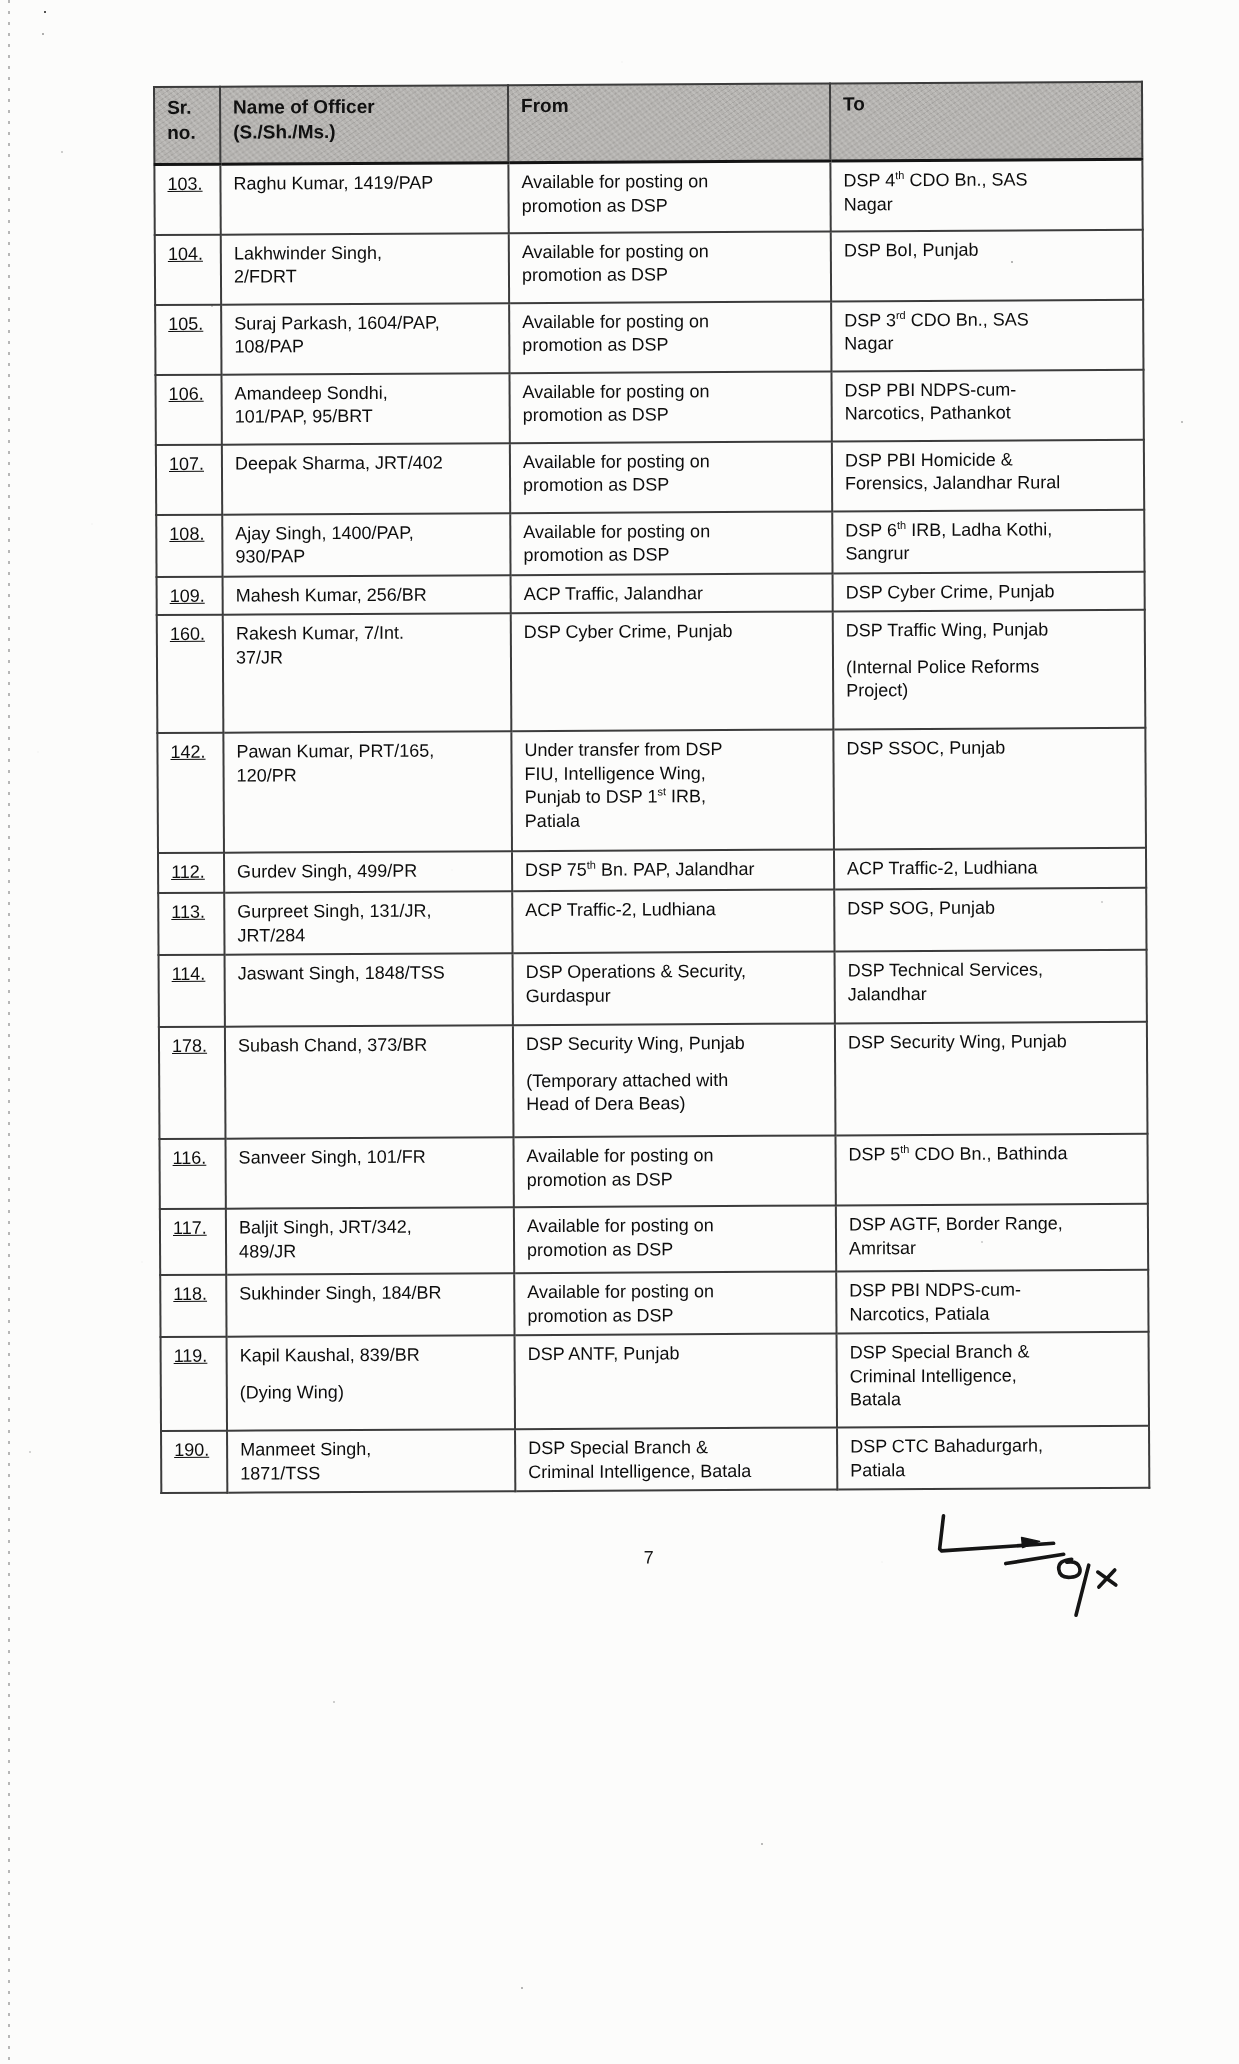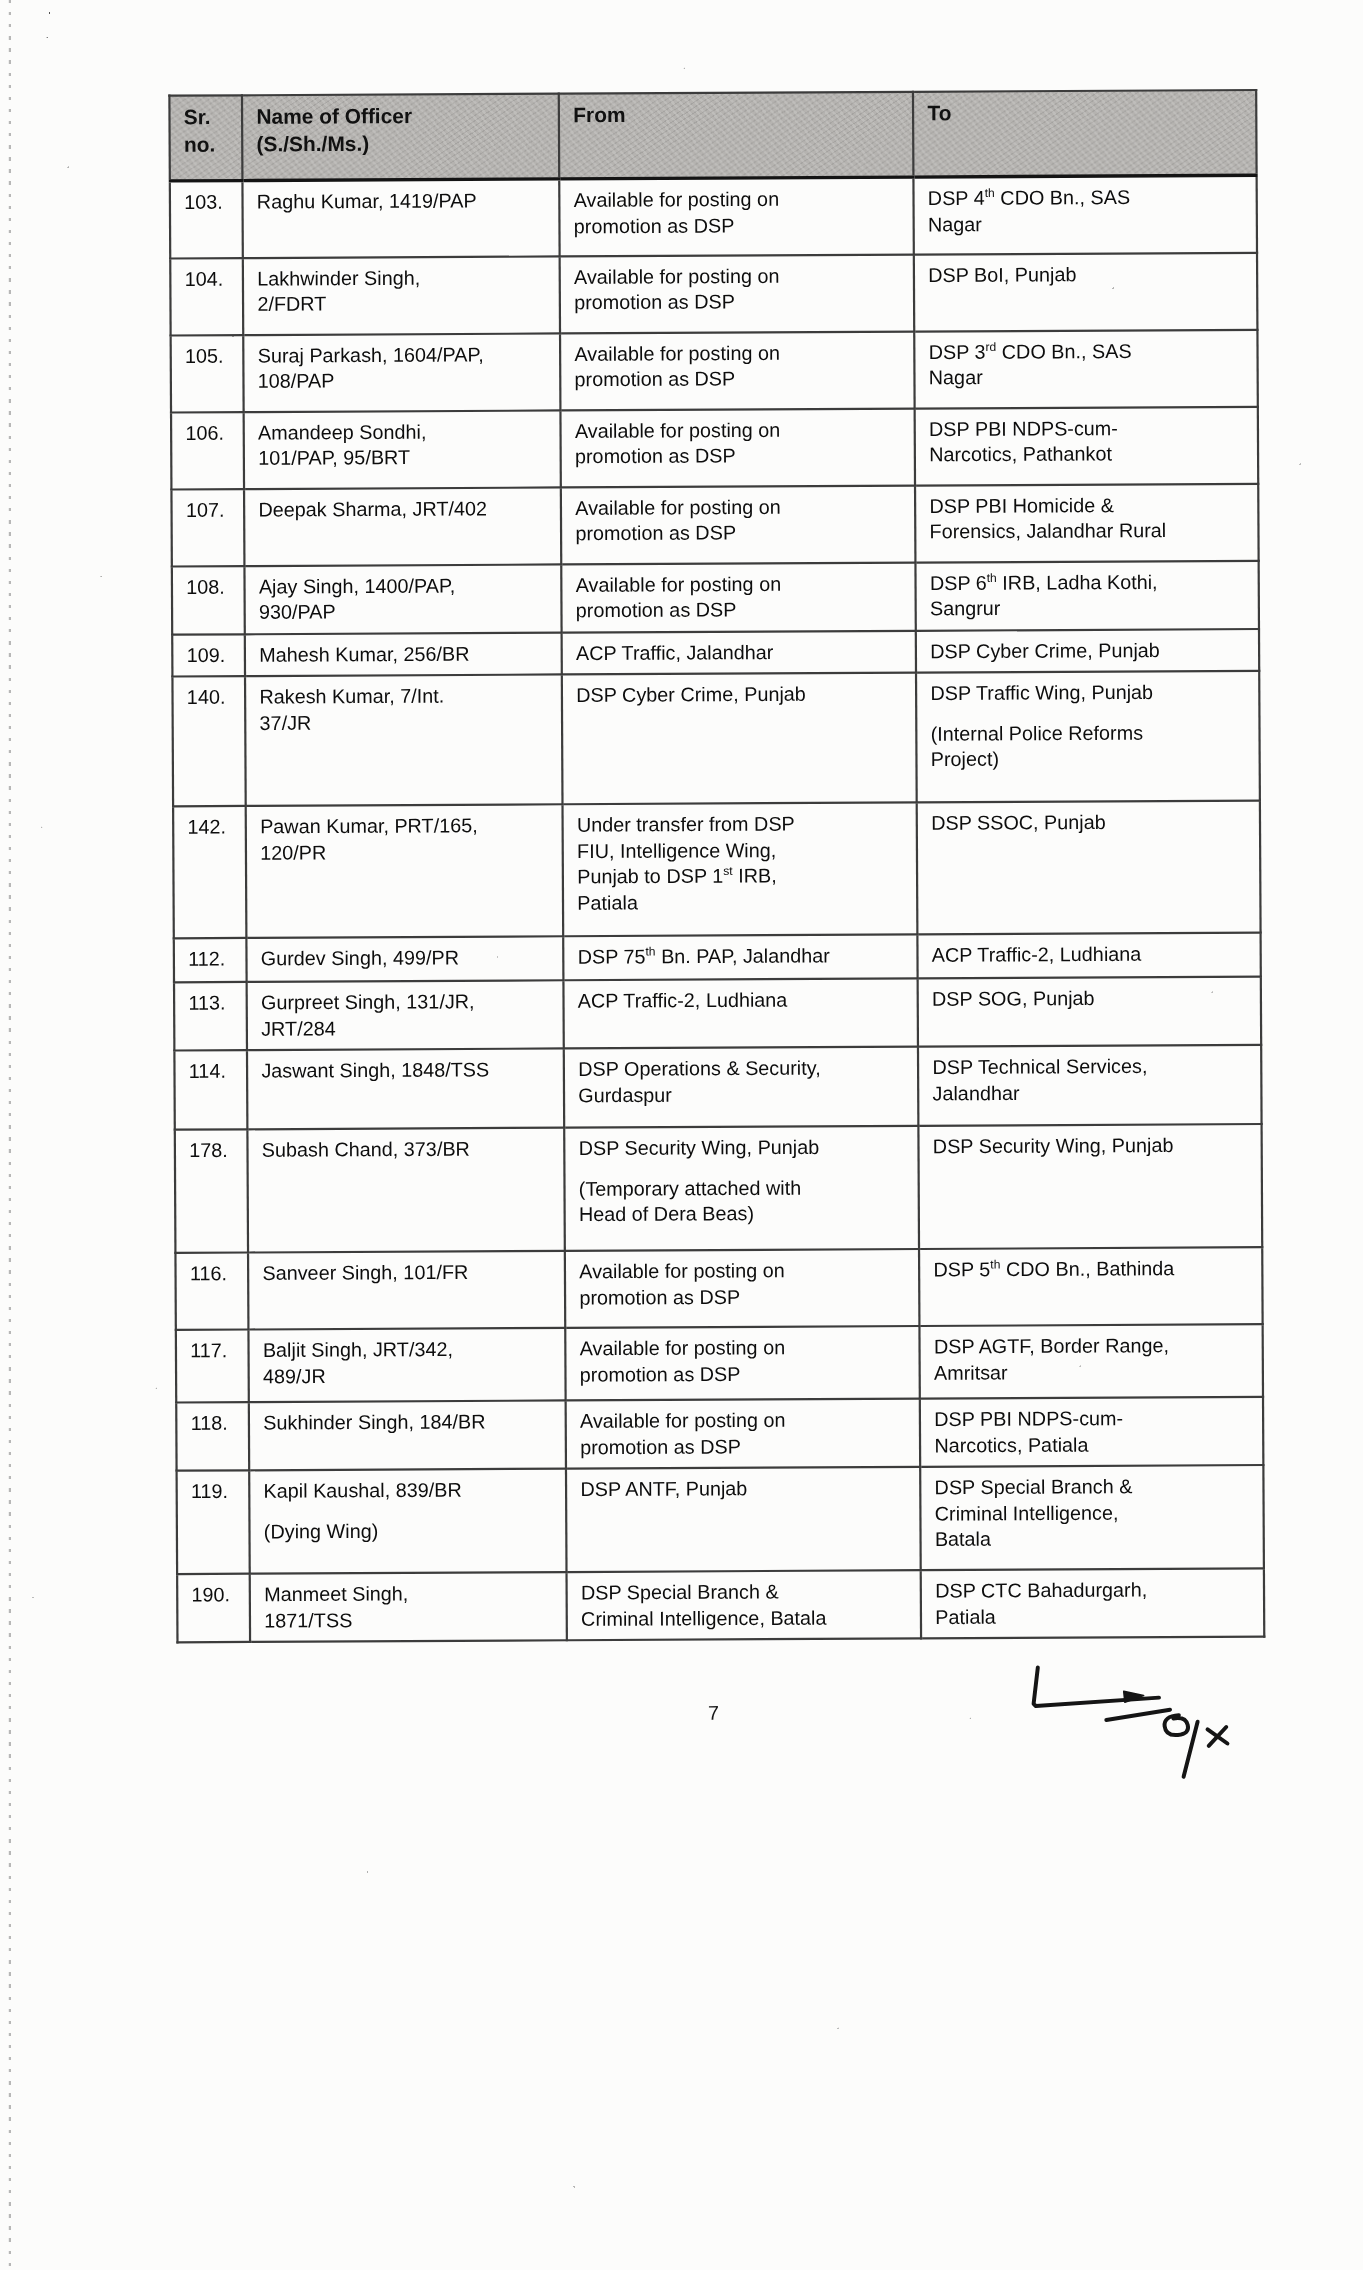--- a/index.html
+++ b/index.html
@@ -57,21 +57,21 @@
       repeating-linear-gradient(-33deg, rgba(40,40,40,.12) 0 1px, transparent 1px 4px);
     font-size:19px;line-height:25px;font-weight:bold;color:#111;
     white-space:pre-line;
     border-bottom:3px solid #141414;
     height:62px;
   }
   #transfer-table td{font-size:18px;line-height:23.5px;}
   #transfer-table td p{margin:0 0 13px 0;white-space:pre-line;}
   #transfer-table td p:last-child{margin-bottom:0;}
   #transfer-table sup{font-size:11px;line-height:0;margin-top:32px;}
-  td.cell-sr{padding-left:10px;}
+  td.cell-sr{padding-left:10px;text-decoration:underline;}
   
   #transfer-table tbody tr:nth-child(1){height:70px;}
   #transfer-table tbody tr:nth-child(2){height:70px;}
   #transfer-table tbody tr:nth-child(3){height:70px;}
   #transfer-table tbody tr:nth-child(4){height:70px;}
   #transfer-table tbody tr:nth-child(5){height:70px;}
   #transfer-table tbody tr:nth-child(6){height:62px;}
   #transfer-table tbody tr:nth-child(7){height:38px;}
   #transfer-table tbody tr:nth-child(8){height:118px;}
   #transfer-table tbody tr:nth-child(9){height:120px;}
@@ -209,21 +209,21 @@
             </td>
             <td class="cell-from">
               <p>ACP Traffic, Jalandhar</p>
             </td>
             <td class="cell-to">
               <p>DSP Cyber Crime, Punjab</p>
             </td>
           </tr>
           <tr>
             <td class="cell-sr">
-              <p>140.</p>
+              <p>160.</p>
             </td>
             <td class="cell-name">
               <p>Rakesh Kumar, 7/Int.<br>37/JR</p>
             </td>
             <td class="cell-from">
               <p>DSP Cyber Crime, Punjab</p>
             </td>
             <td class="cell-to">
               <p>DSP Traffic Wing, Punjab</p>
               <p>(Internal Police Reforms<br>Project)</p>

